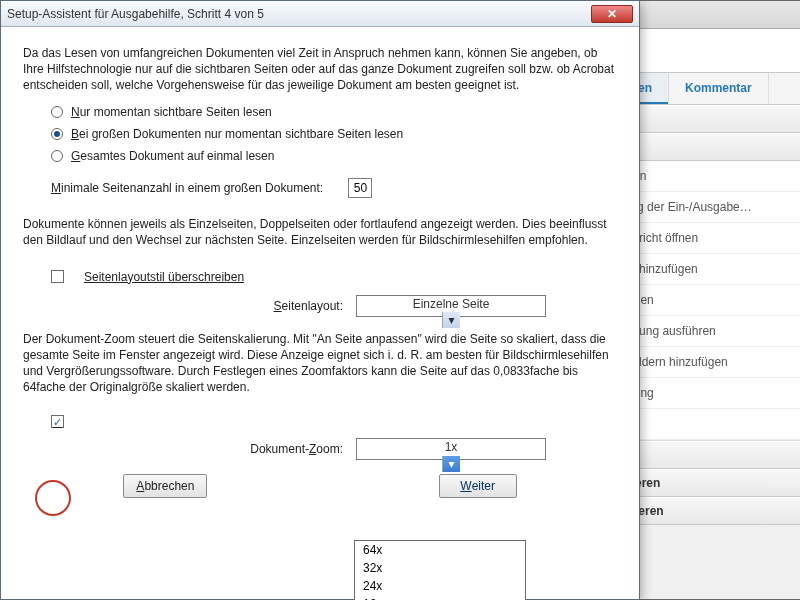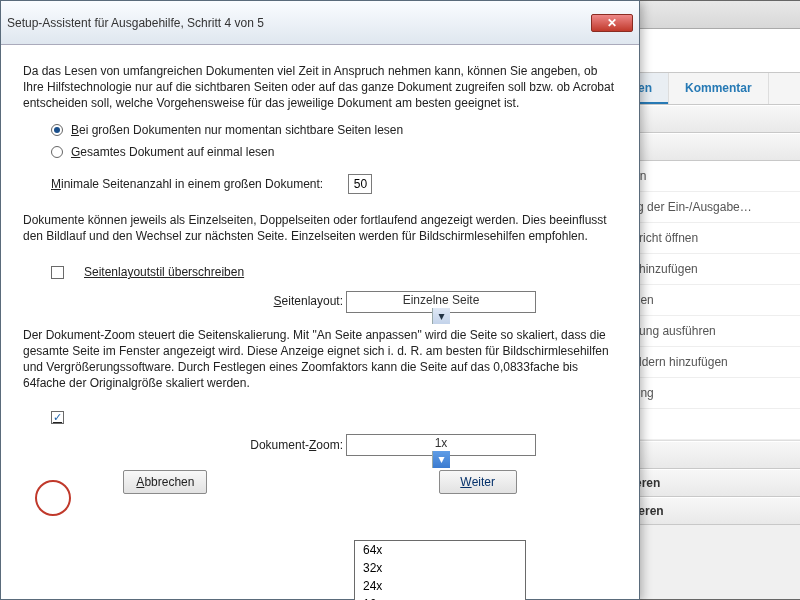--- a/index.html
+++ b/index.html
@@ -12,34 +12,34 @@
 .bg-tabs { height: 32px; background: #f5f5f5; border-bottom: 1px solid #c8c8c8; display: flex; align-items: stretch; }
 .bg-tab { padding: 8px 16px; color: #277ab5; font-weight: 600; border-right: 1px solid #ddd; }
 .bg-tab.sel { background: #e9eef3; box-shadow: inset 0 -2px 0 #277ab5; }
 .bg-panel { padding: 0; }
 .sec-header { background: linear-gradient(#f7f7f7,#e9e9e9); border-top: 1px solid #fff; border-bottom: 1px solid #c8c8c8; padding: 6px 10px; font-weight: 600; color: #333; position: relative; }
 .sec-body { background: #fff; border-bottom: 1px solid #dedede; }
 .sec-item { padding: 8px 12px; color: #555; border-bottom: 1px solid #eee; }
 
 
 .wizard { position: absolute; left: 0; top: 0; width: 640px; height: 600px; background: #fff; border: 1px solid #5a6b7b; box-shadow: 2px 2px 10px rgba(0,0,0,.3); }
-.wiz-titlebar { height: 44px; background: linear-gradient(#fafcff,#dfe7ef); border-bottom: 1px solid #aab; display: flex; align-items: center; padding: 0 6px; color: #333; }
+.wiz-titlebar { height: 26px; background: linear-gradient(#fafcff,#dfe7ef); border-bottom: 1px solid #aab; display: flex; align-items: center; padding: 0 6px; color: #333; }
 .wiz-title { flex: 1; white-space: nowrap; overflow: hidden; }
 .wiz-close { width: 42px; height: 18px; background: linear-gradient(#e88,#c0392b); border: 1px solid #8a2c22; border-radius: 2px; color: #fff; display: flex; align-items: center; justify-content: center; font-weight: bold; }
 .wiz-body { padding: 18px 22px; color: #222; line-height: 1.35; }
 .para { margin-bottom: 10px; }
 .radio-row { margin: 6px 0 6px 28px; display: flex; align-items: center; gap: 8px; }
 .radio { width: 12px; height: 12px; border: 1px solid #666; border-radius: 50%; display: inline-flex; align-items: center; justify-content: center; }
 .radio.sel::after { content: ""; width: 6px; height: 6px; border-radius: 50%; background: #1a4f8b; }
 .num-row { margin: 14px 0 18px 28px; display: flex; align-items: center; gap: 25px; }
 .num-input { width: 24px; height: 20px; border: 1px solid #7a7a7a; padding: 1px 4px; text-align: right; }
 .check-row { margin: 20px 0 10px 28px; display: flex; align-items: center; gap: 20px; text-decoration: underline; }
 .check { width: 13px; height: 13px; border: 1px solid #6a6a6a; background: #fff; display: inline-flex; align-items: center; justify-content: center; font-size: 11px; color: #1a5fa8; }
 .check.on::after { content: "✓"; }
-.combo-row { display: flex; align-items: center; gap: 3px; margin: 6px 0 14px 0; }
+.combo-row { display: flex; align-items: center; gap: 13px; margin: 6px 0 14px 0; }
 .combo-row .lbl { width: 320px; text-align: right; }
 .combo { width: 190px; height: 22px; border: 1px solid #7a7a7a; background: #fff; display: flex; align-items: center; flex-direction: column; }
 .combo .val { flex: 1; padding: 0 6px; color: #333; }
 .combo .drop { width: 18px; height: 20px; border-left: 1px solid #9aa; background: linear-gradient(#dfe8f5,#c3d3ea); display: flex; align-items: center; justify-content: center; color: #234; }
 .combo.focused .drop { background: linear-gradient(#5f9de6,#3b7bd0); color: #fff; }
 .btn-row { display: flex; gap: 8px; justify-content: center; margin-top: 8px; }
 .btn { min-width: 78px; height: 24px; border: 1px solid #8a8a8a; background: linear-gradient(#f8f8f8,#e2e2e2); border-radius: 2px; display: flex; align-items: center; justify-content: center; padding: 0 12px; }
 .btn.primary { color: #05316a; }
 .ring { position: absolute; left: 34px; top: 479px; width: 36px; height: 36px; border: 2px solid #c0392b; border-radius: 50%; pointer-events: none; }
 .zoom-list { position: absolute; left: 353px; top: 539px; width: 172px; background: #fff; border: 1px solid #6a6a6a; }
@@ -85,20 +85,24 @@
 </div>
 
 <div class="wizard">
   <div class="wiz-titlebar">
     <span class="wiz-title">Setup-Assistent für Ausgabehilfe, Schritt 4 von 5</span>
     <span class="wiz-close">✕</span>
   </div>
   <div class="wiz-body">
     <p class="para">Da das Lesen von umfangreichen Dokumenten viel Zeit in Anspruch nehmen kann, können Sie angeben, ob Ihre Hilfstechnologie nur auf die sichtbaren Seiten oder auf das ganze Dokument zugreifen soll bzw. ob Acrobat entscheiden soll, welche Vorgehensweise für das jeweilige Dokument am besten geeignet ist.</p>
 
+    <div class="radio-row">
+      <span class="radio"></span>
+      <span><span class="u">N</span><span>ur momentan sichtbare Seiten lesen</span></span>
+    </div>
     <div class="radio-row">
       <span class="radio sel"></span>
       <span><span class="u">B</span><span>ei großen Dokumenten nur momentan sichtbare Seiten lesen</span></span>
     </div>
     <div class="radio-row">
       <span class="radio"></span>
       <span><span class="u">G</span><span>esamtes Dokument auf einmal lesen</span></span>
     </div>
 
     <div class="num-row">

